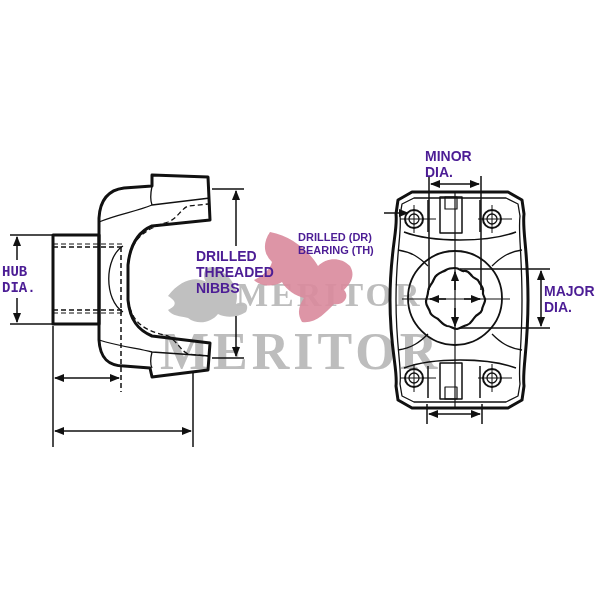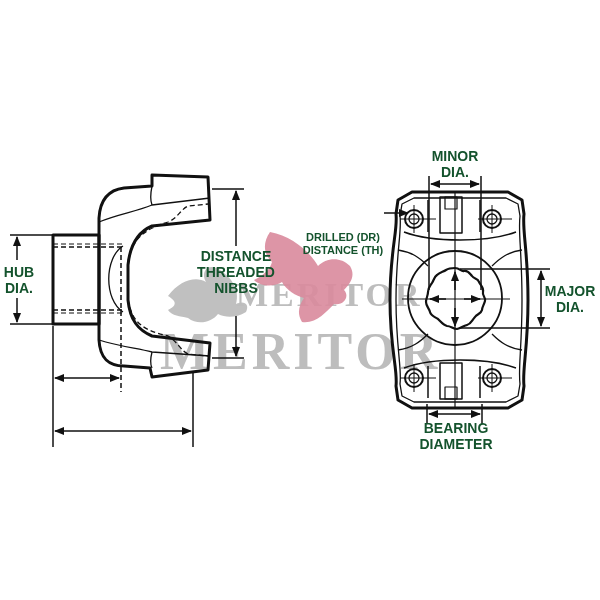--- a/index.html
+++ b/index.html
@@ -1,18 +1,18 @@
 <!DOCTYPE html>
 <html><head>
   <meta charset="utf-8">
   <style>
     html, body { margin: 0; padding: 0; background: #ffffff; }
     body { width: 600px; height: 600px; position: relative; overflow: hidden; font-family: "Liberation Sans", "DejaVu Sans", sans-serif; }
     #stage { position: absolute; left: 0; top: 0; width: 600px; height: 600px; }
-    .lbl { position: absolute; font-family: "Liberation Sans", sans-serif; font-weight: bold; color: #14532d; text-align: center; line-height: 15px; white-space: nowrap; }
+    .lbl { position: absolute; font-family: "Liberation Sans", sans-serif; font-weight: bold; color: #4c1d95; line-height: 15px; white-space: nowrap; }
     .lbl span { display: block; }
     .lbl-14 { font-size: 14px; line-height: 16px; }
     .lbl-11 { font-size: 11px; line-height: 13px; }
     .wm-text { position: absolute; font-family: "Liberation Serif", "DejaVu Serif", serif; font-weight: bold; white-space: nowrap; }
   </style>
 </head>
 <body>
 
 <div id="stage">
 
@@ -164,45 +164,41 @@
       <line x1="427" y1="404" x2="427" y2="424"></line>
       <line x1="482" y1="404" x2="482" y2="424"></line>
       <line x1="429" y1="414" x2="480" y2="414" marker-start="url(#arr)" marker-end="url(#arr)"></line>
     </g>
 
     <g stroke="#111" stroke-width="1.5">
       <line x1="384" y1="213" x2="408" y2="213" marker-end="url(#arr)"></line>
     </g>
   </svg>
 
-  <div class="lbl lbl-14" style="left:2px; top:264px; width:34px;">
+  <div class="lbl lbl-14" style="left:2px; top:264px; width:34px;font-family:Liberation Mono, monospace;">
     <span>HUB</span>
     <span>DIA.</span>
   </div>
 
   <div class="lbl lbl-14" style="left:196px; top:248px; width:80px;">
-    <span>DISTANCE</span>
+    <span>DRILLED</span>
     <span>THREADED</span>
     <span>NIBBS</span>
   </div>
 
 
 
   <div class="lbl lbl-14" style="left:425px; top:148px; width:60px;">
     <span>MINOR</span>
     <span>DIA.</span>
   </div>
 
   <div class="lbl lbl-11" style="left:298px; top:231px; width:90px;">
     <span>DRILLED (DR)</span>
-    <span>DISTANCE (TH)</span>
+    <span>BEARING (TH)</span>
   </div>
 
   <div class="lbl lbl-14" style="left:544px; top:283px; width:52px;">
     <span>MAJOR</span>
     <span>DIA.</span>
   </div>
 
-  <div class="lbl lbl-14" style="left:414px; top:420px; width:84px;">
-    <span>BEARING</span>
-    <span>DIAMETER</span>
-  </div>
 </div>
 
 </body></html>

